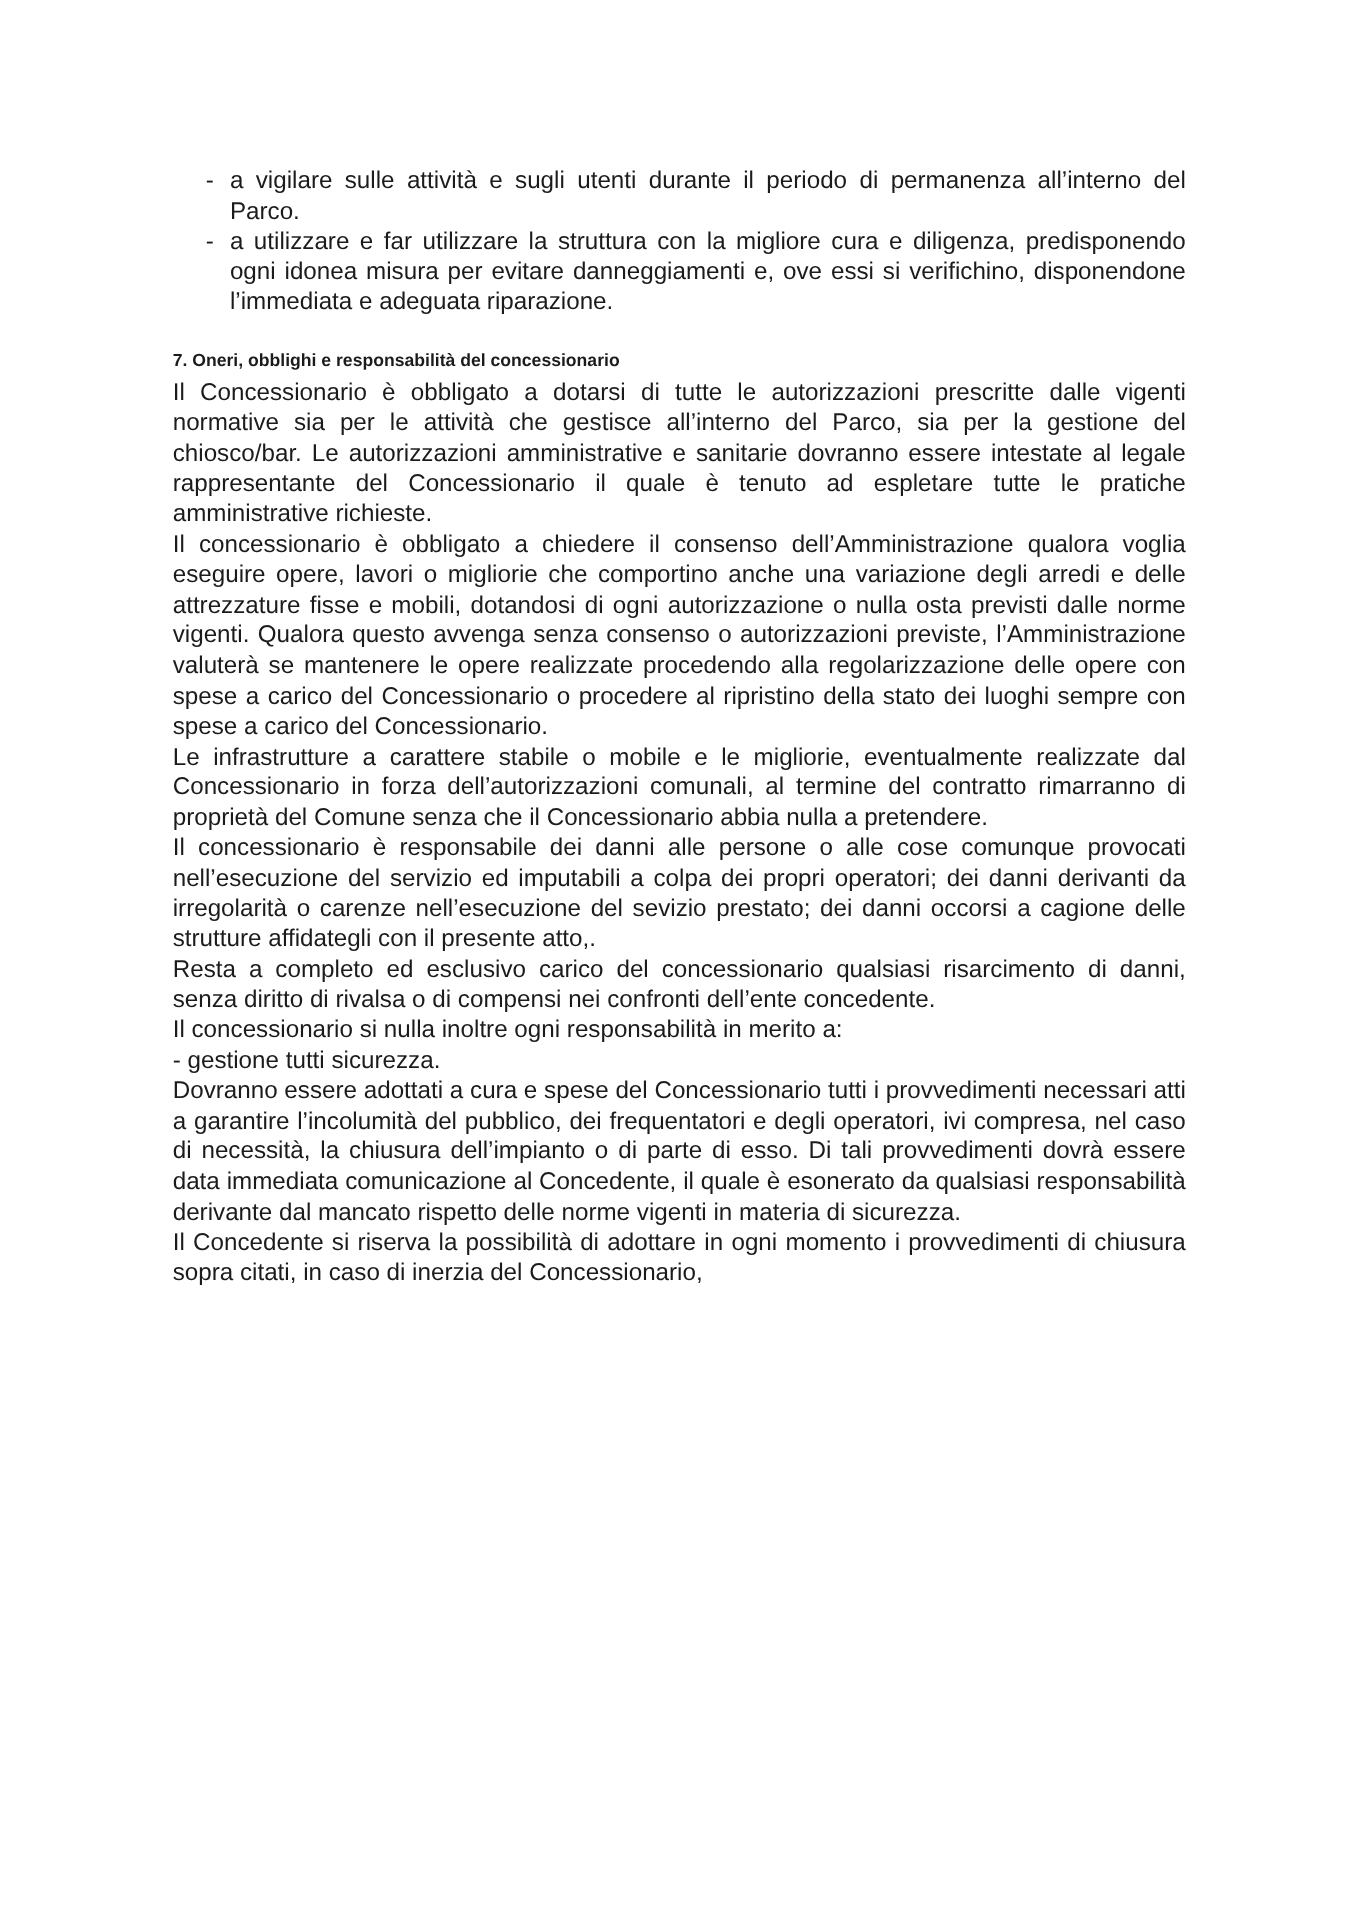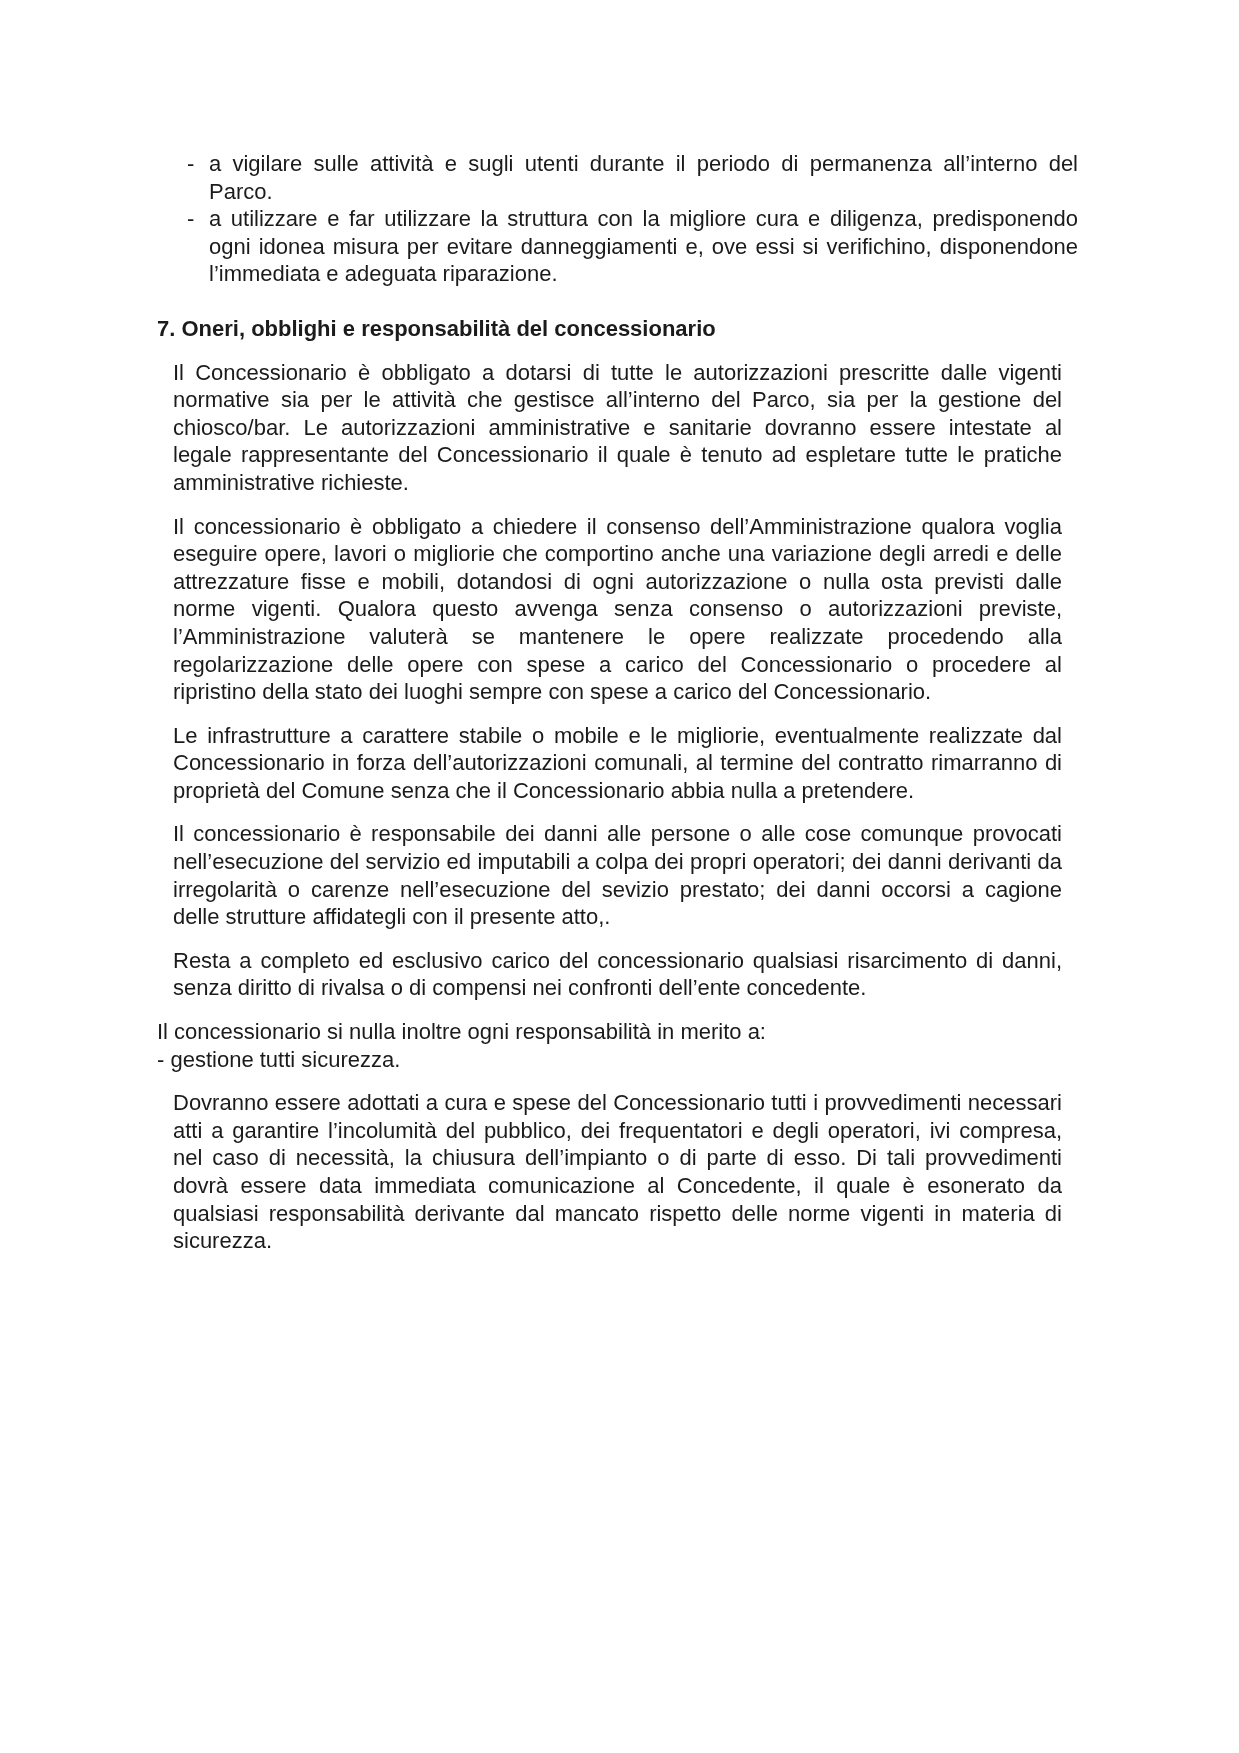--- a/index.html
+++ b/index.html
@@ -35,27 +35,27 @@
     padding-left: 52px;
     text-align: justify;
   }
   .bullet .dash {
     position: absolute;
     left: 30px;
     top: 0;
   }
   .heading {
     margin: 27px 0 0 0;
-    font-size: 22px;
+    font-size: 16px;
     line-height: 27.6px;
     font-weight: bold;
     text-align: left;
   }
   .para {
-    margin: 16px;
+    margin: 0;
     text-align: justify;
   }
   .gap-above {
     margin-top: 28px;
   }
   .plain-line {
     margin: 0;
     text-align: left;
   }
 </style>
@@ -81,15 +81,16 @@
     <p class="para">Il Concessionario è obbligato a dotarsi di tutte le autorizzazioni prescritte dalle vigenti normative sia per le attività che gestisce all’interno del Parco, sia per la gestione del chiosco/bar. Le autorizzazioni amministrative e sanitarie dovranno essere intestate al legale rappresentante del Concessionario il quale è tenuto ad espletare tutte le pratiche amministrative richieste.</p>
     <p class="para">Il concessionario è obbligato a chiedere il consenso dell’Amministrazione qualora voglia eseguire opere, lavori o migliorie che comportino anche una variazione degli arredi e delle attrezzature fisse e mobili, dotandosi di ogni autorizzazione o nulla osta previsti dalle norme vigenti. Qualora questo avvenga senza consenso o autorizzazioni previste, l’Amministrazione valuterà se mantenere le opere realizzate procedendo alla regolarizzazione delle opere con spese a carico del Concessionario o procedere al ripristino della stato dei luoghi sempre con spese a carico del Concessionario.</p>
     <p class="para">Le infrastrutture a carattere stabile o mobile e le migliorie, eventualmente realizzate dal Concessionario in forza dell’autorizzazioni comunali, al termine del contratto rimarranno di proprietà del Comune senza che il Concessionario abbia nulla a pretendere.</p>
     <p class="para">Il concessionario è responsabile dei danni alle persone o alle cose comunque provocati nell’esecuzione del servizio ed imputabili a colpa dei propri operatori; dei danni derivanti da irregolarità o carenze nell’esecuzione del sevizio prestato; dei danni occorsi a cagione delle strutture affidategli con il presente atto,.</p>
     <p class="para">Resta a completo ed esclusivo carico del concessionario qualsiasi risarcimento di danni, senza diritto di rivalsa o di compensi nei confronti dell’ente concedente.</p>
 
     <p class="plain-line gap-above">Il concessionario si nulla inoltre ogni responsabilità in merito a:</p>
     <p class="plain-line">- gestione tutti sicurezza.</p>
 
     <p class="para">Dovranno essere adottati a cura e spese del Concessionario tutti i provvedimenti necessari atti a garantire l’incolumità del pubblico, dei frequentatori e degli operatori, ivi compresa, nel caso di necessità, la chiusura dell’impianto o di parte di esso. Di tali provvedimenti dovrà essere data immediata comunicazione al Concedente, il quale è esonerato da qualsiasi responsabilità derivante dal mancato rispetto delle norme vigenti in materia di sicurezza.</p>
+    <p class="para">Il Concedente si riserva la possibilità di adottare in ogni momento i provvedimenti di chiusura sopra citati, in caso di inerzia del Concessionario,</p>
 
   </div>
 </div>
 
 </body></html>

